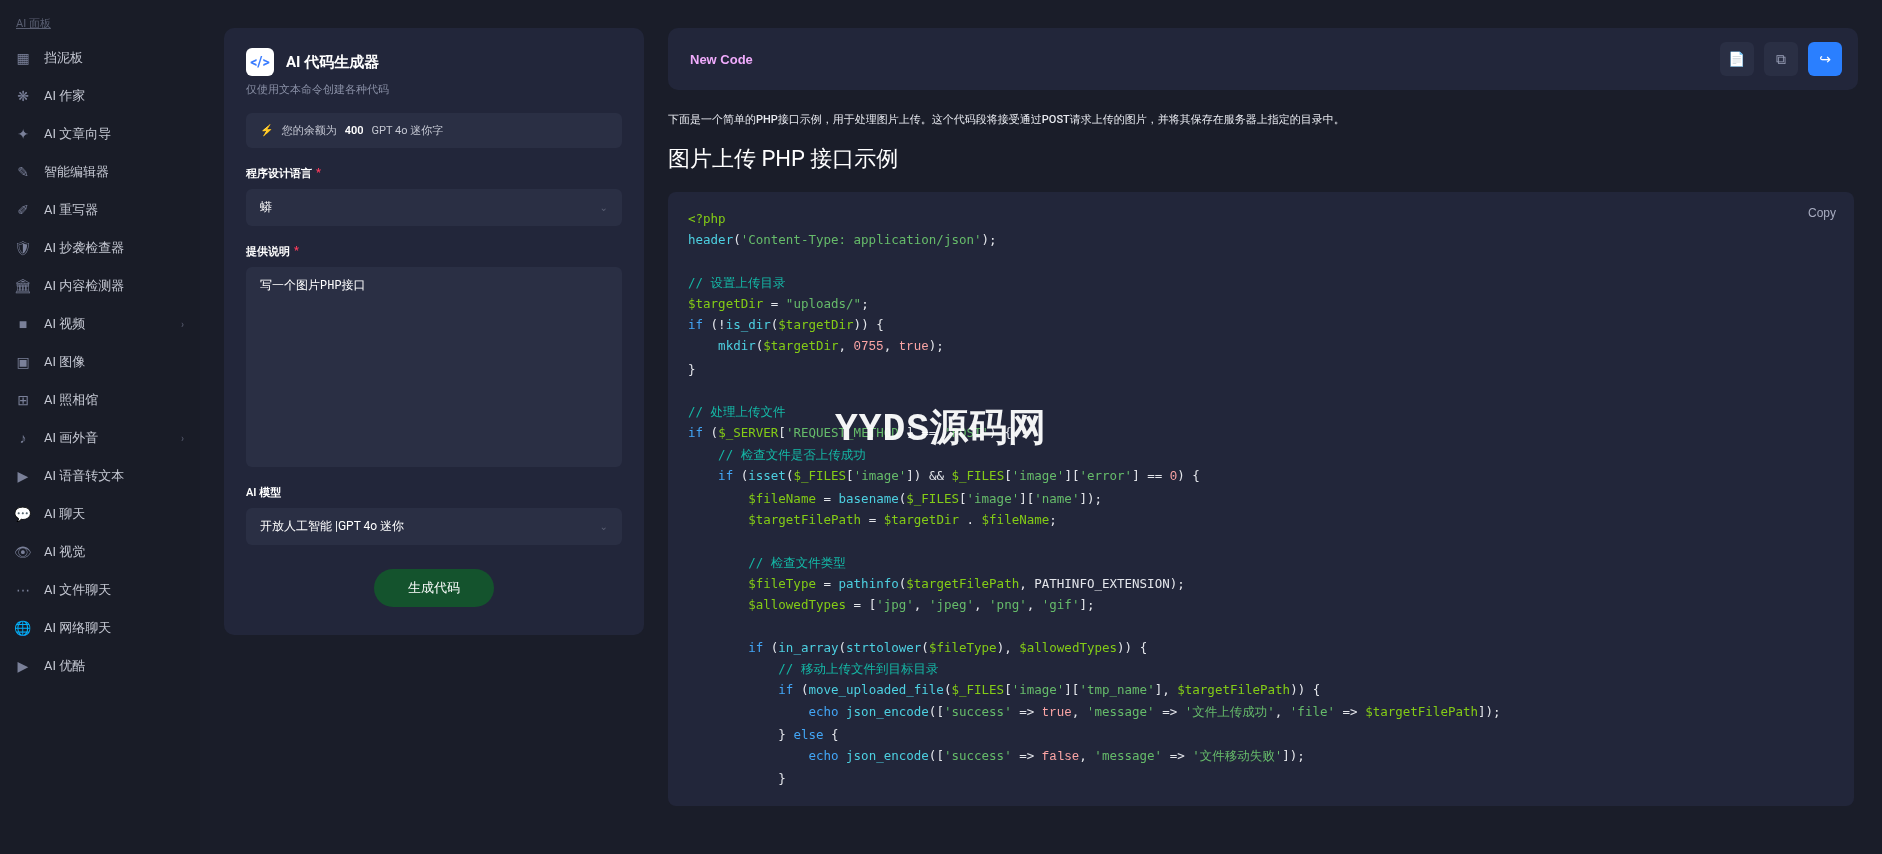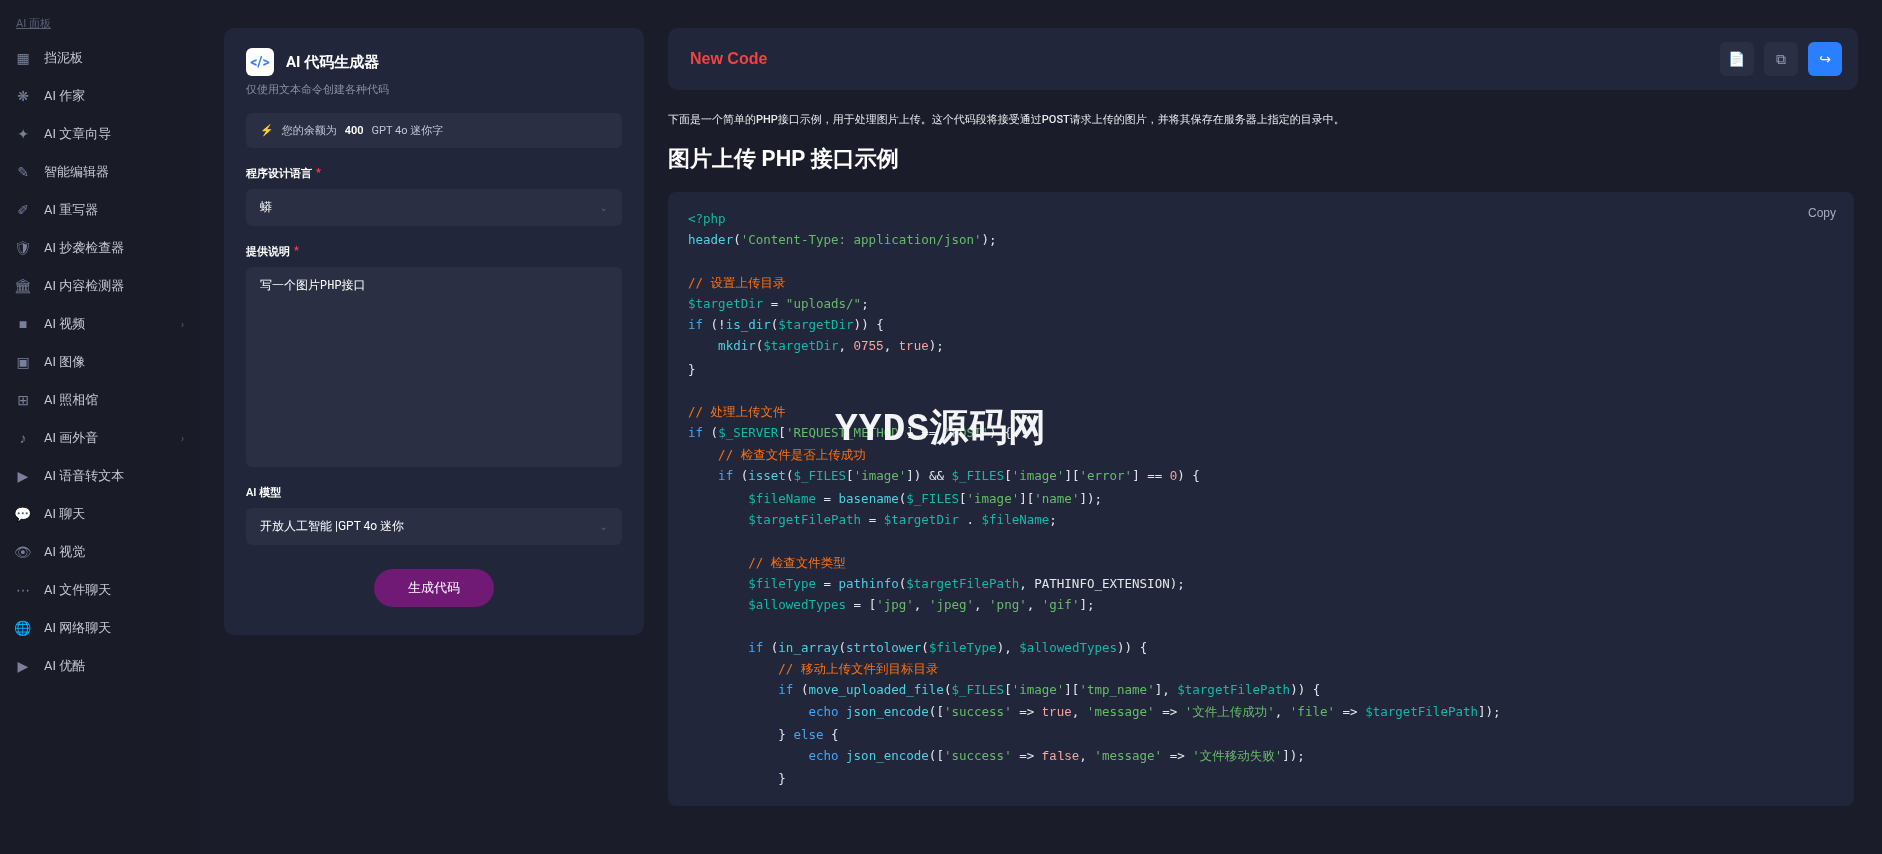--- a/index.html
+++ b/index.html
@@ -90,21 +90,21 @@
   font-size: 12px;
   font-family: inherit;
   margin-bottom: 18px;
   resize: none;
 }
 .select { display:flex; justify-content:space-between; align-items:center; cursor:pointer;}
 .select .caret { color:#5a5f72; font-size:10px;}
 .textarea { height: 200px; font-family: Liberation Mono, monospace; }
 
 .generate-btn {
-  background: #701a75;
+  background: #14532d;
   color: #fff;
   border: none;
   border-radius: 20px;
   padding: 10px 34px;
   font-size: 13px;
   cursor: pointer;
   align-self: center;
   margin-top: 6px;
 }
 
@@ -115,65 +115,65 @@
   border-radius: 10px;
   padding: 14px 16px;
   display: flex;
   align-items: center;
   gap: 10px;
 }
 .code-name-input {
   flex: 1;
   background: transparent;
   border: none;
-  color: #ef4444;
-  font-size: 16px;
+  color: #f0abfc;
+  font-size: 13px;
   font-weight: 600;
   padding: 4px 6px;
 }
 .toolbar-btn {
   width: 34px; height: 34px;
   background: #2a2f44;
   border: none;
   border-radius: 6px;
   color: #9aa0b8;
   cursor: pointer;
   display: flex; align-items: center; justify-content: center;
   font-size: 14px;
 }
 .toolbar-btn.primary { background: #2a7fff; color: #fff; }
 
 .output-body { flex: 1; overflow-y: auto; padding-right: 4px;}
 .output-desc { font-size: 11px; color: #e8eaf0; line-height: 1.8; margin-bottom: 14px; font-weight: 500;}
-.output-heading { font-size: 22px; font-weight: 700; color: #fff; margin-bottom: 18px; }
+.output-heading { font-size: 22px; font-weight: 400; color: #fff; margin-bottom: 18px; }
 
 .code-block {
   background: #22263a;
   border-radius: 8px;
   padding: 16px 20px;
   position: relative;
   margin-bottom: 20px;
   font-family: "SF Mono", Consolas, Monaco, monospace;
   font-size: 12.5px;
   line-height: 1.7;
   overflow-x: auto;
 }
 .copy-btn {
   position: absolute; top: 14px; right: 18px;
   background: none; border: none; color: #a8acc0; cursor: pointer; font-size: 12px;
 }
 .code-block pre { white-space: pre; }
 
 
-.t-red { color: #14b8a6; }
+.t-red { color: #84cc16; }
 .t-orange { color: #fca5a5; font-family: Liberation Mono, monospace; }
 .t-green { color: #66bb6a; }
 .t-blue { color: #42a5f5; }
 .t-cyan { color: #4dd0e1; }
-.t-gray { color: #f97316; }
+.t-gray { color: #14b8a6; }
 .t-white { color: #e4e6eb; }
 
 
 .watermark {
   position: fixed;
   left: 50%; top: 50%;
   transform: translate(-50%, -50%);
   font-size: 38px;
   font-weight: 700;
   color: rgba(255,255,255,0.95);

